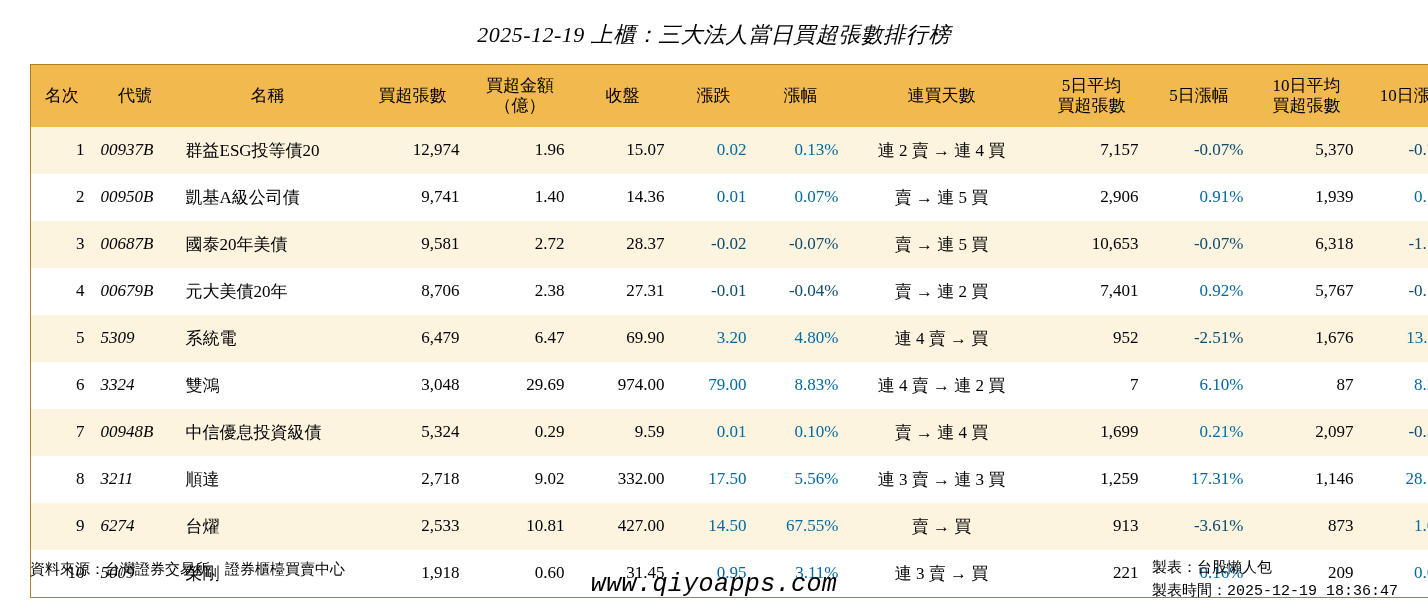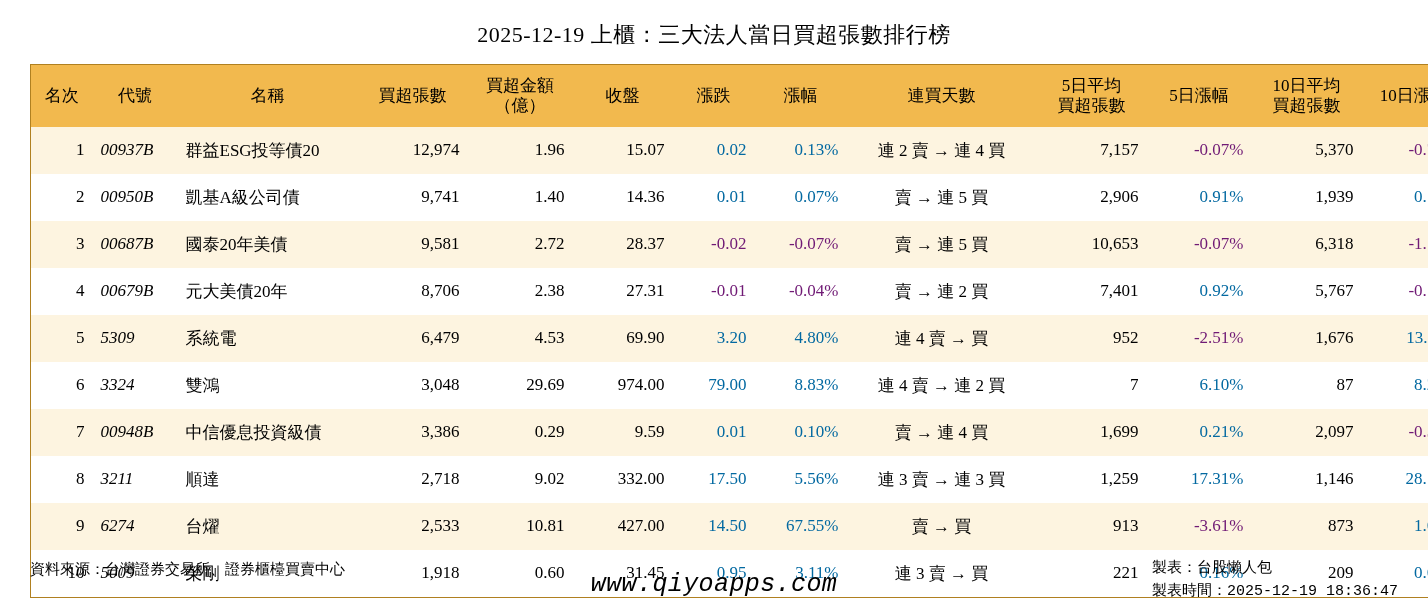--- a/index.html
+++ b/index.html
@@ -21,20 +21,21 @@
     box-sizing: border-box;
     padding: 0 30px;
   }
   .title {
     text-align: center;
     font-size: 22px;
     font-weight: 500;
     letter-spacing: 0.5px;
     padding-top: 20px;
     padding-bottom: 14px;
+    font-style: italic;
   }
   table.rank {
     width: 1368px;
     border-collapse: collapse;
     table-layout: fixed;
     border: 1px solid #b08020;
   }
   table.rank th {
     background: #f2b94e;
     font-weight: 500;
@@ -60,21 +61,21 @@
   }
   tbody tr.even td {
     background: #ffffff;
   }
   .c-rank   { text-align: right; padding-right: 14px; }
   .c-code   { text-align: left; padding-left: 10px; font-style: italic; }
   .c-name   { text-align: left; padding-left: 12px; margin-left: 45px; }
   .c-num    { text-align: right; padding-right: 12px; }
   .c-streak { text-align: center; font-family: Liberation Serif, serif; }
   .up   { color: #0369a1; }
-  .down { color: #701a75; }
+  .down { color: #0c4a6e; }
 
   .footer {
     position: absolute;
     left: 30px;
     right: 30px;
     bottom: 6px;
     height: 46px;
     font-size: 15px;
     font-family: Liberation Mono, monospace;
   }
@@ -199,21 +200,21 @@
           <td class="c-num">7,401</td>
           <td class="c-num up">0.92%</td>
           <td class="c-num">5,767</td>
           <td class="c-num down">-0.15%</td>
         </tr>
         <tr class="odd">
           <td class="c-rank">5</td>
           <td class="c-code">5309</td>
           <td class="c-name">系統電</td>
           <td class="c-num">6,479</td>
-          <td class="c-num">4.53</td>
+          <td class="c-num">6.47</td>
           <td class="c-num">69.90</td>
           <td class="c-num up">3.20</td>
           <td class="c-num up">4.80%</td>
           <td class="c-streak">連 4 賣 → 買</td>
           <td class="c-num">952</td>
           <td class="c-num down">-2.51%</td>
           <td class="c-num">1,676</td>
           <td class="c-num up">13.11%</td>
         </tr>
         <tr class="even">
@@ -228,21 +229,21 @@
           <td class="c-streak">連 4 賣 → 連 2 買</td>
           <td class="c-num">7</td>
           <td class="c-num up">6.10%</td>
           <td class="c-num">87</td>
           <td class="c-num up">8.22%</td>
         </tr>
         <tr class="odd">
           <td class="c-rank">7</td>
           <td class="c-code">00948B</td>
           <td class="c-name">中信優息投資級債</td>
-          <td class="c-num">3,386</td>
+          <td class="c-num">5,324</td>
           <td class="c-num">0.29</td>
           <td class="c-num">9.59</td>
           <td class="c-num up">0.01</td>
           <td class="c-num up">0.10%</td>
           <td class="c-streak">賣 → 連 4 買</td>
           <td class="c-num">1,699</td>
           <td class="c-num up">0.21%</td>
           <td class="c-num">2,097</td>
           <td class="c-num down">-0.52%</td>
         </tr>

